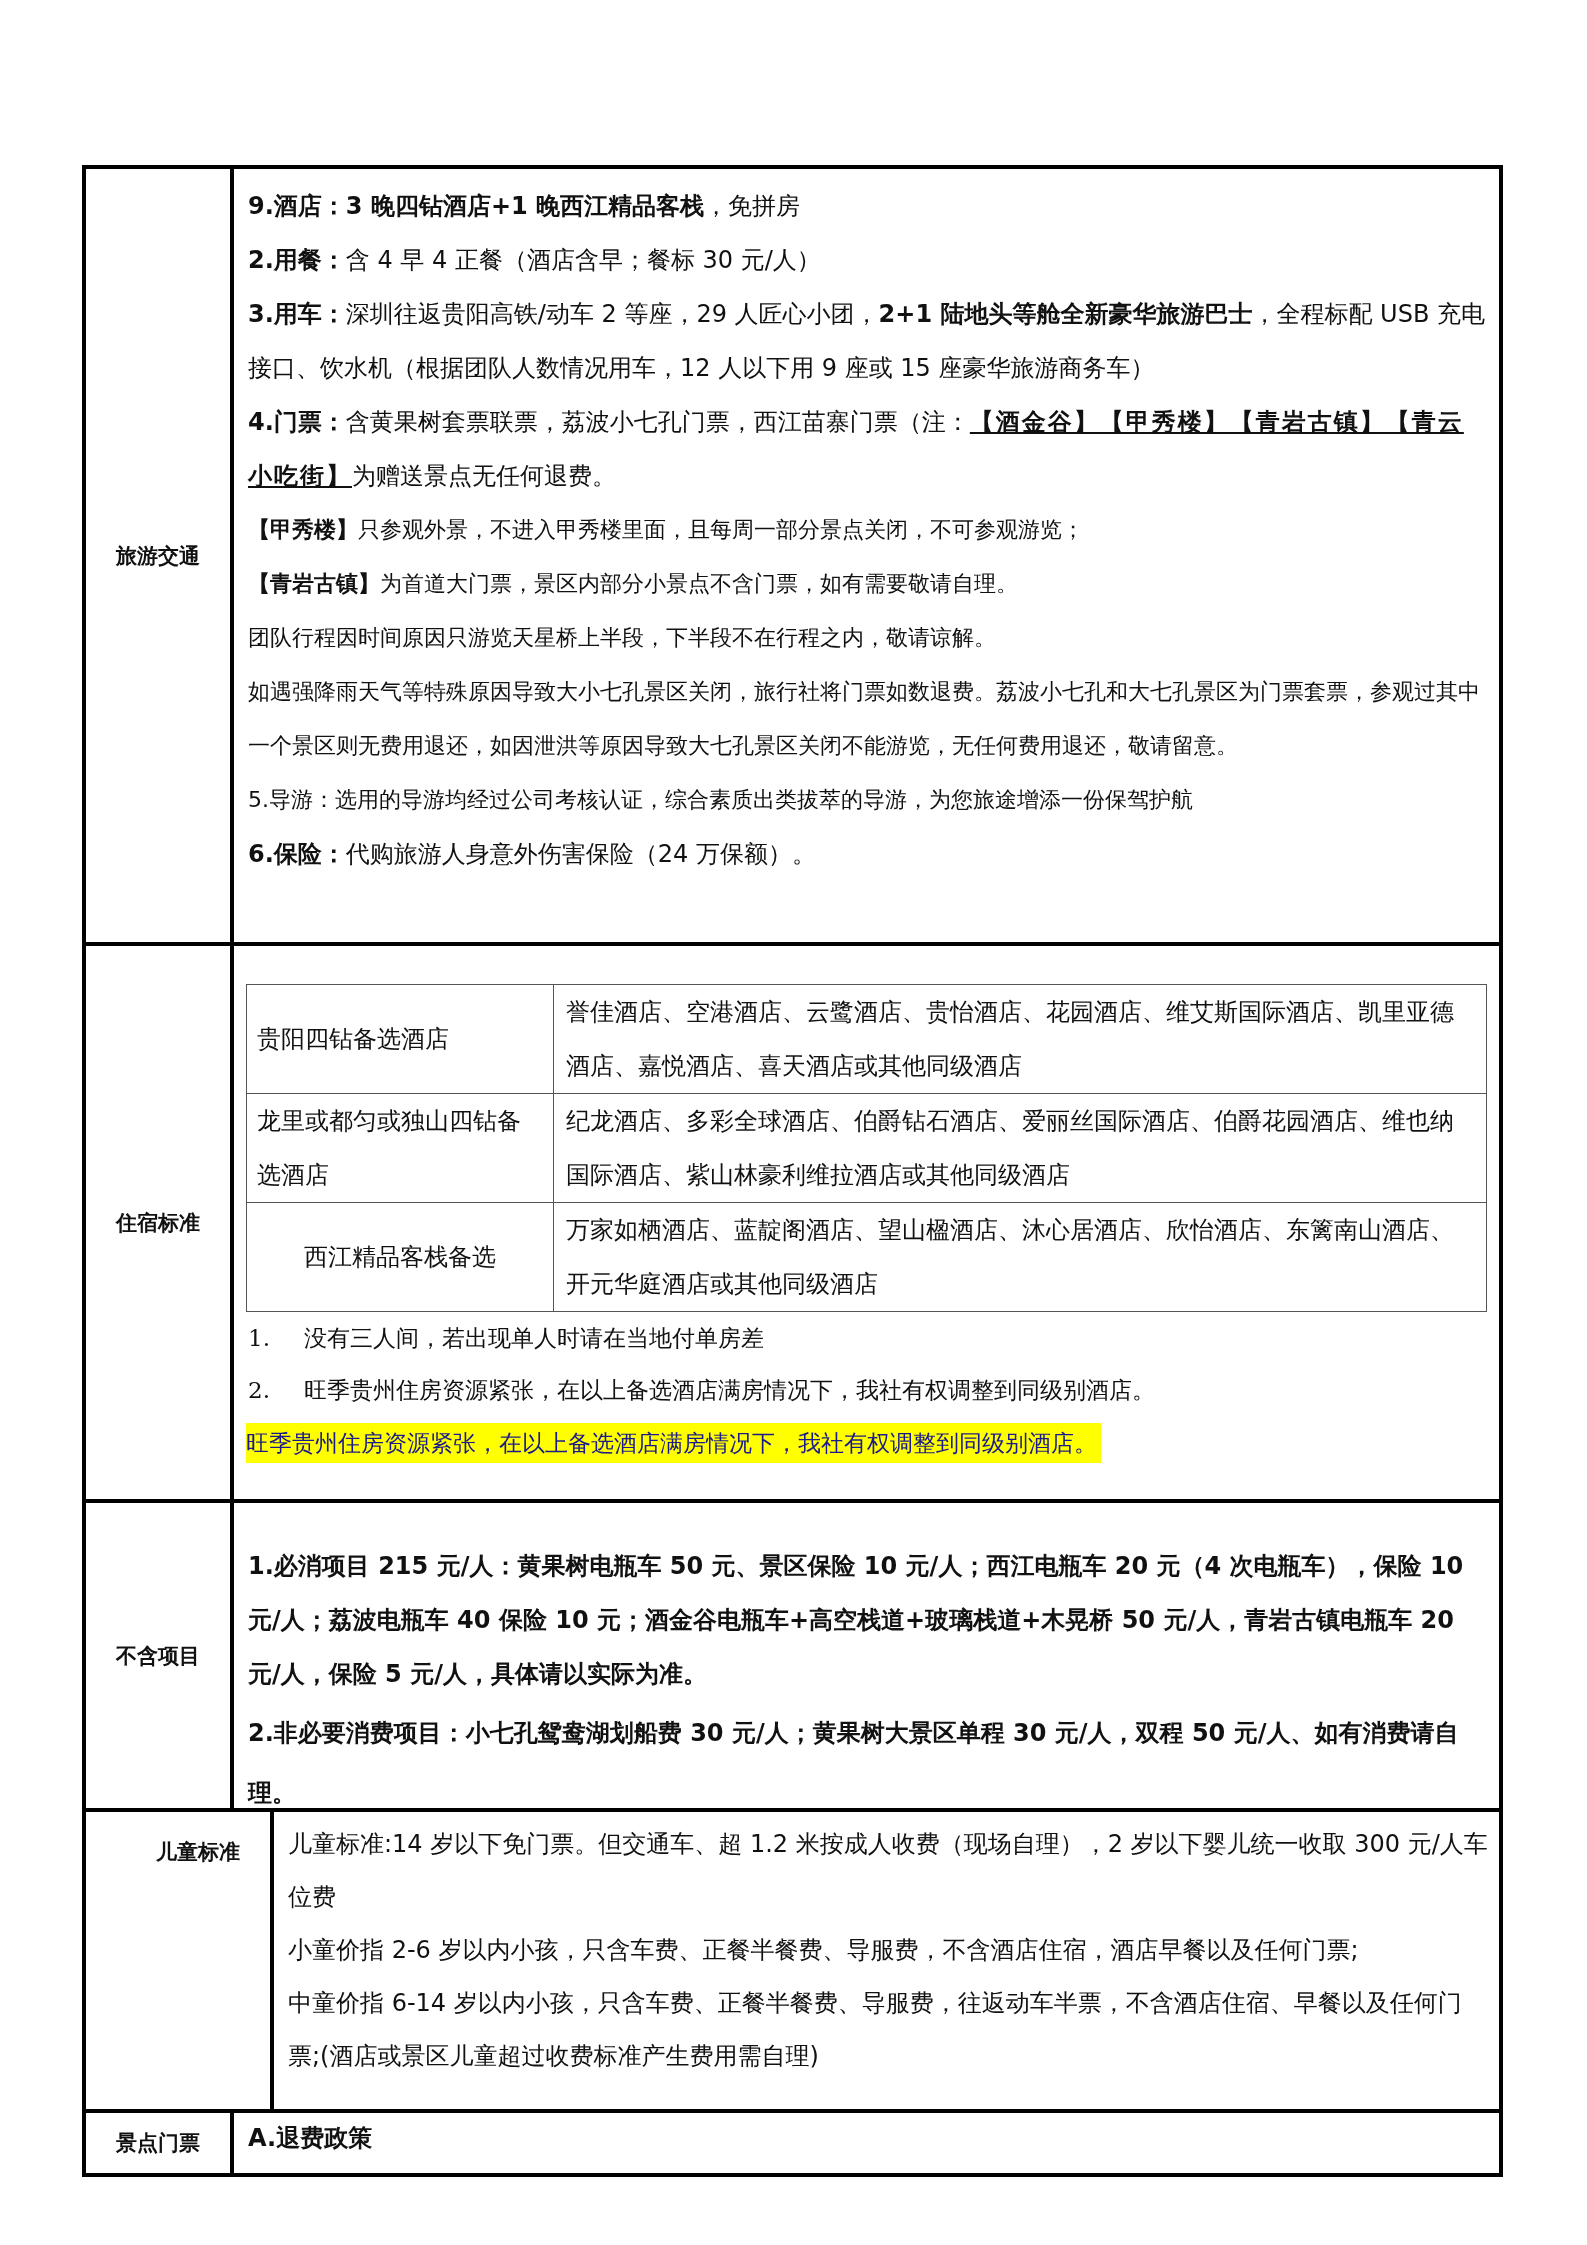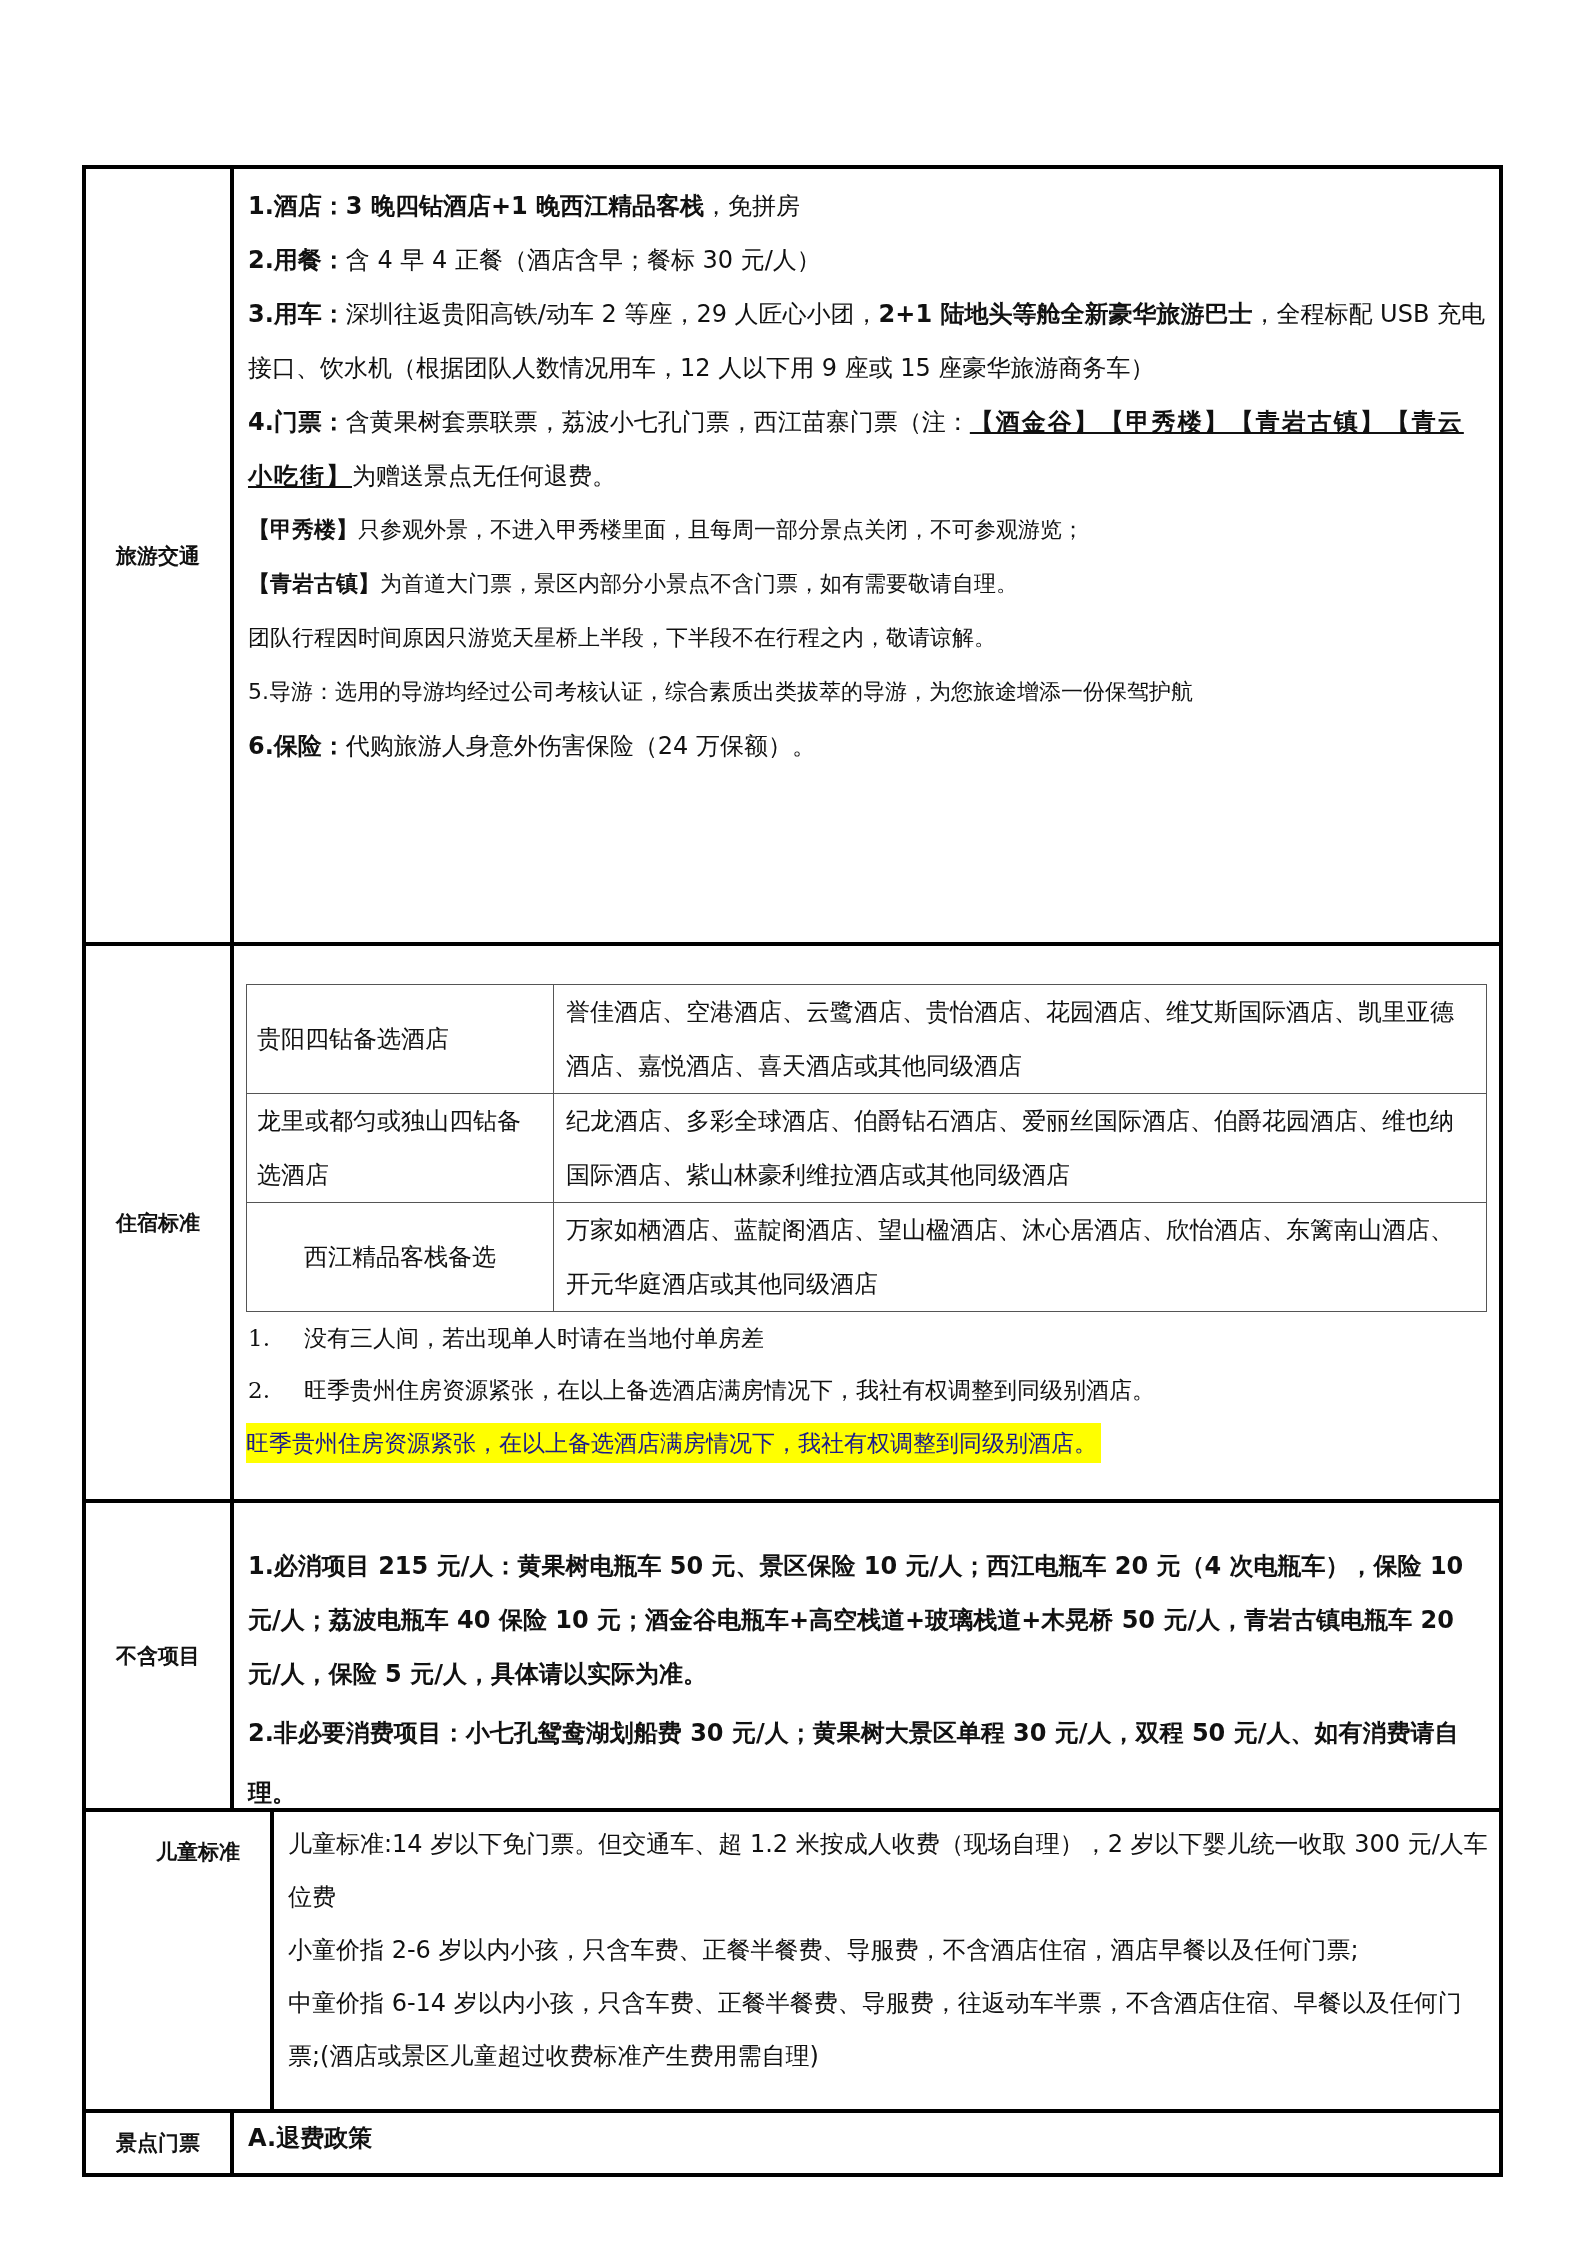--- a/index.html
+++ b/index.html
@@ -39,27 +39,28 @@
   .r5 .content { font-weight: bold; line-height: 50px; padding-top: 0; }
 </style>
 </head>
 <body>
 
 <div class="outer">
 
   <div class="row r1">
     <div class="label">旅游交通</div>
     <div class="content">
-      <p><span class="b">1.酒店：</span><span class="b">3 晚四钻酒店+1 晚西江精品客栈</span><span>，免拼房</span></p>
+      <p><span class="b">9.酒店：</span><span class="b">3 晚四钻酒店+1 晚西江精品客栈</span><span>，免拼房</span></p>
       <p><span class="b">2.用餐：</span><span>含 4 早 4 正餐（酒店含早；餐标 30 元/人）</span></p>
       <p><span class="b">3.用车：</span><span>深圳往返贵阳高铁/动车 2 等座，29 人匠心小团，</span><span class="b">2+1 陆地头等舱全新豪华旅游巴士</span><span>，全程标配 USB 充电接口、饮水机（根据团队人数情况用车，12 人以下用 9 座或 15 座豪华旅游商务车）</span></p>
       <p><span class="b">4.门票：</span><span>含黄果树套票联票，荔波小七孔门票，西江苗寨门票（注：</span><span class="ul-art">【酒金谷】【甲秀楼】【青岩古镇】【青云小吃街】</span><span>为赠送景点无任何退费。</span></p>
       <p class="small"><span class="b">【甲秀楼】</span><span>只参观外景，不进入甲秀楼里面，且每周一部分景点关闭，不可参观游览；</span></p>
       <p class="small"><span class="b">【青岩古镇】</span><span>为首道大门票，景区内部分小景点不含门票，如有需要敬请自理。</span></p>
       <p class="small">团队行程因时间原因只游览天星桥上半段，下半段不在行程之内，敬请谅解。</p>
+      <p class="small">如遇强降雨天气等特殊原因导致大小七孔景区关闭，旅行社将门票如数退费。荔波小七孔和大七孔景区为门票套票，参观过其中一个景区则无费用退还，如因泄洪等原因导致大七孔景区关闭不能游览，无任何费用退还，敬请留意。</p>
       <p class="small">5.导游：选用的导游均经过公司考核认证，综合素质出类拔萃的导游，为您旅途增添一份保驾护航</p>
       <p><span class="b">6.保险：</span><span>代购旅游人身意外伤害保险（24 万保额）。</span></p>
     </div>
   </div>
 
   <div class="row r2">
     <div class="label">住宿标准</div>
     <div class="content">
       <table class="hotels">
         <tbody>

